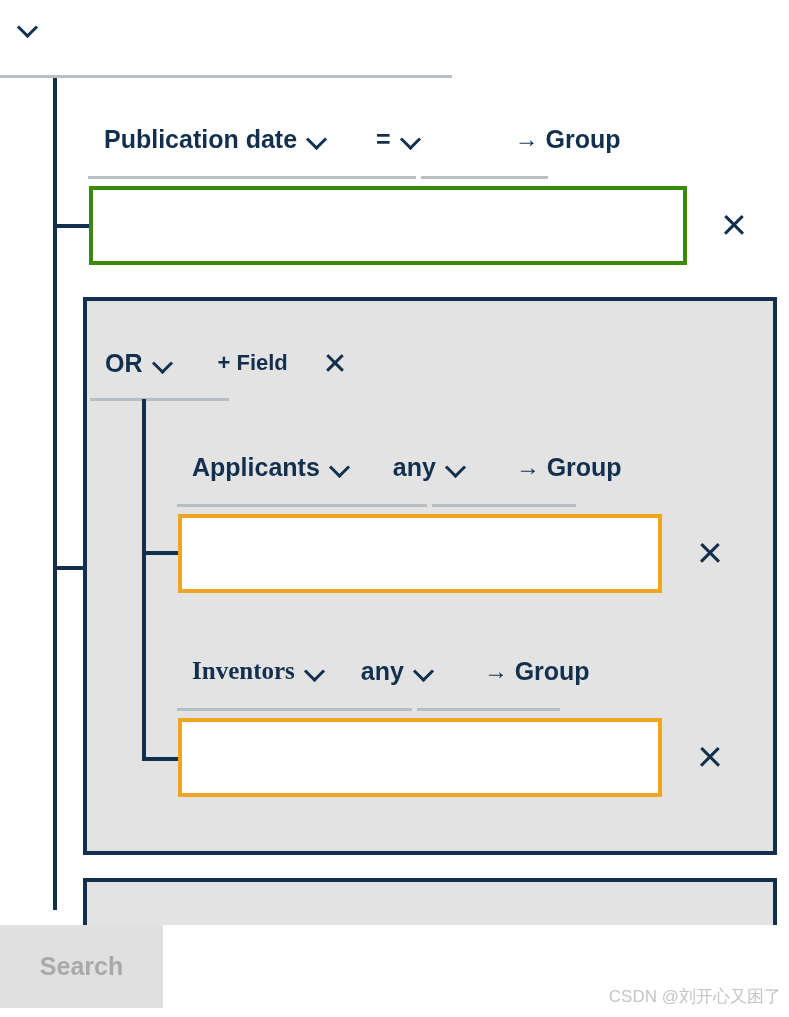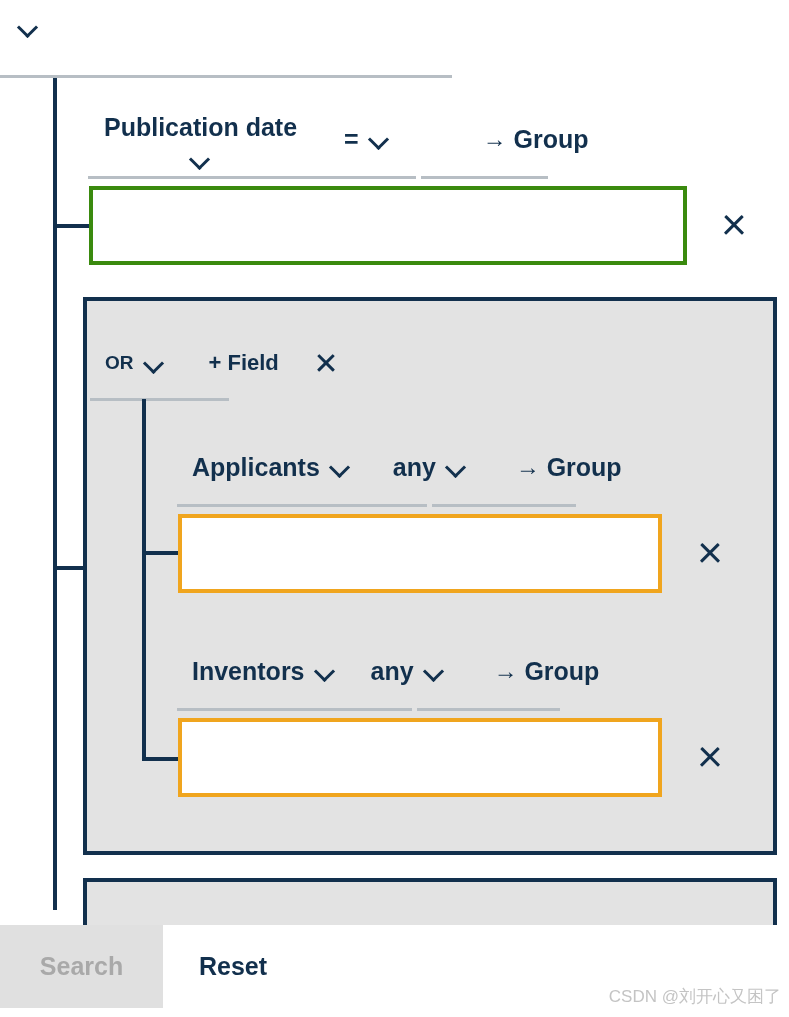--- a/index.html
+++ b/index.html
@@ -193,21 +193,21 @@
     <span class="chev"></span>
   </div>
 </div>
 <div id="header-divider"></div>
 
 <div class="tree-v" style="left:53px; top:78px; height:832px;"></div>
 <div class="tree-h" style="left:53px; top:224px; width:38px;"></div>
 <div class="tree-h" style="left:53px; top:566px; width:34px;"></div>
 
 <div class="row-labels" style="left:104px; top:120px; height:38px; gap:0;">
-  <div class="sel" style="font-size:25px;flex-direction:column;">
+  <div class="sel" style="font-size:25px;">
     <span>Publication date</span>
     <span class="chev"></span>
   </div>
   <div class="sel" style="font-size:25px; margin-left:47px;">
     <span>=</span>
     <span class="chev"></span>
   </div>
   <div class="group-link" style="font-size:25px; margin-left:92px;">
     <span class="arrow">→</span>
     <span>Group</span>
@@ -215,21 +215,21 @@
 </div>
 <div class="underline" style="left:88px; top:176px; width:328px;"></div>
 <div class="underline" style="left:421px; top:176px; width:127px;"></div>
 
 <div class="val-input green" style="left:89px; top:186px; width:598px; height:79px;"></div>
 <span class="xicon" style="position:absolute; left:721px; top:212px;"></span>
 
 <div class="group-box" style="left:83px; top:297px; width:694px; height:558px;"></div>
 
 <div class="row-labels" style="left:105px; top:344px; height:38px; gap:0;">
-  <div class="sel" style="font-size:19px;">
+  <div class="sel" style="font-size:25px;">
     <span>OR</span>
     <span class="chev"></span>
   </div>
   <div class="sel" style="font-size:22px; margin-left:43px;">
     <span>+ Field</span>
   </div>
   <span class="xicon sm" style="margin-left:36px;"></span>
 </div>
 <div class="underline" style="left:90px; top:398px; width:139px;"></div>
 
@@ -251,21 +251,21 @@
     <span>Group</span>
   </div>
 </div>
 <div class="underline" style="left:177px; top:504px; width:250px;"></div>
 <div class="underline" style="left:432px; top:504px; width:144px;"></div>
 
 <div class="val-input orange" style="left:178px; top:514px; width:484px; height:79px;"></div>
 <span class="xicon" style="position:absolute; left:697px; top:540px;"></span>
 
 <div class="row-labels" style="left:192px; top:652px; height:38px; gap:0;">
-  <div class="sel" style="font-size:25px;">
+  <div class="sel" style="font-size:25px;font-family:Liberation Serif, serif;">
     <span>Inventors</span>
     <span class="chev"></span>
   </div>
   <div class="sel" style="font-size:25px; margin-left:34px;">
     <span>any</span>
     <span class="chev"></span>
   </div>
   <div class="group-link" style="font-size:25px; margin-left:48px;">
     <span class="arrow">→</span>
     <span>Group</span>
@@ -274,16 +274,15 @@
 <div class="underline" style="left:177px; top:708px; width:235px;"></div>
 <div class="underline" style="left:417px; top:708px; width:143px;"></div>
 
 <div class="val-input orange" style="left:178px; top:718px; width:484px; height:79px;"></div>
 <span class="xicon" style="position:absolute; left:697px; top:744px;"></span>
 
 <div class="group-box" style="left:83px; top:878px; width:694px; height:60px;"></div>
 
 <div id="action-bar">
   <button id="search-button" disabled="">Search</button>
-  <div id="reset-button">Reset</div>
 </div>
 
 <div id="watermark">CSDN @刘开心又困了</div>
 
 </body></html>

